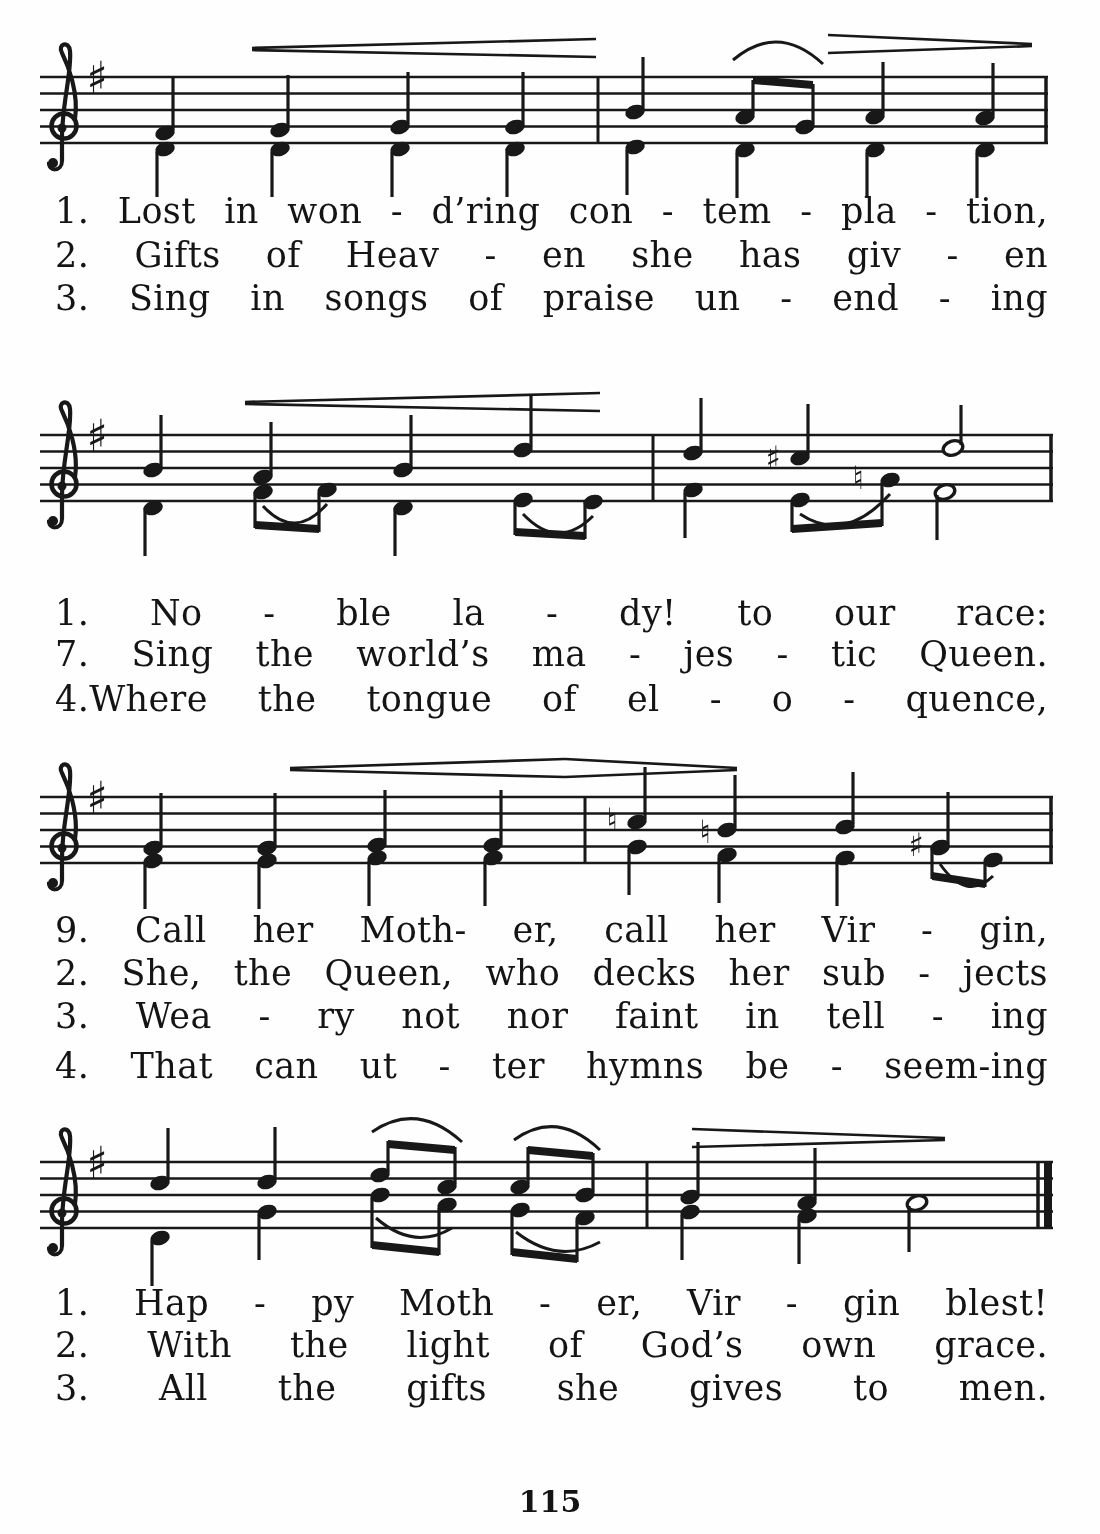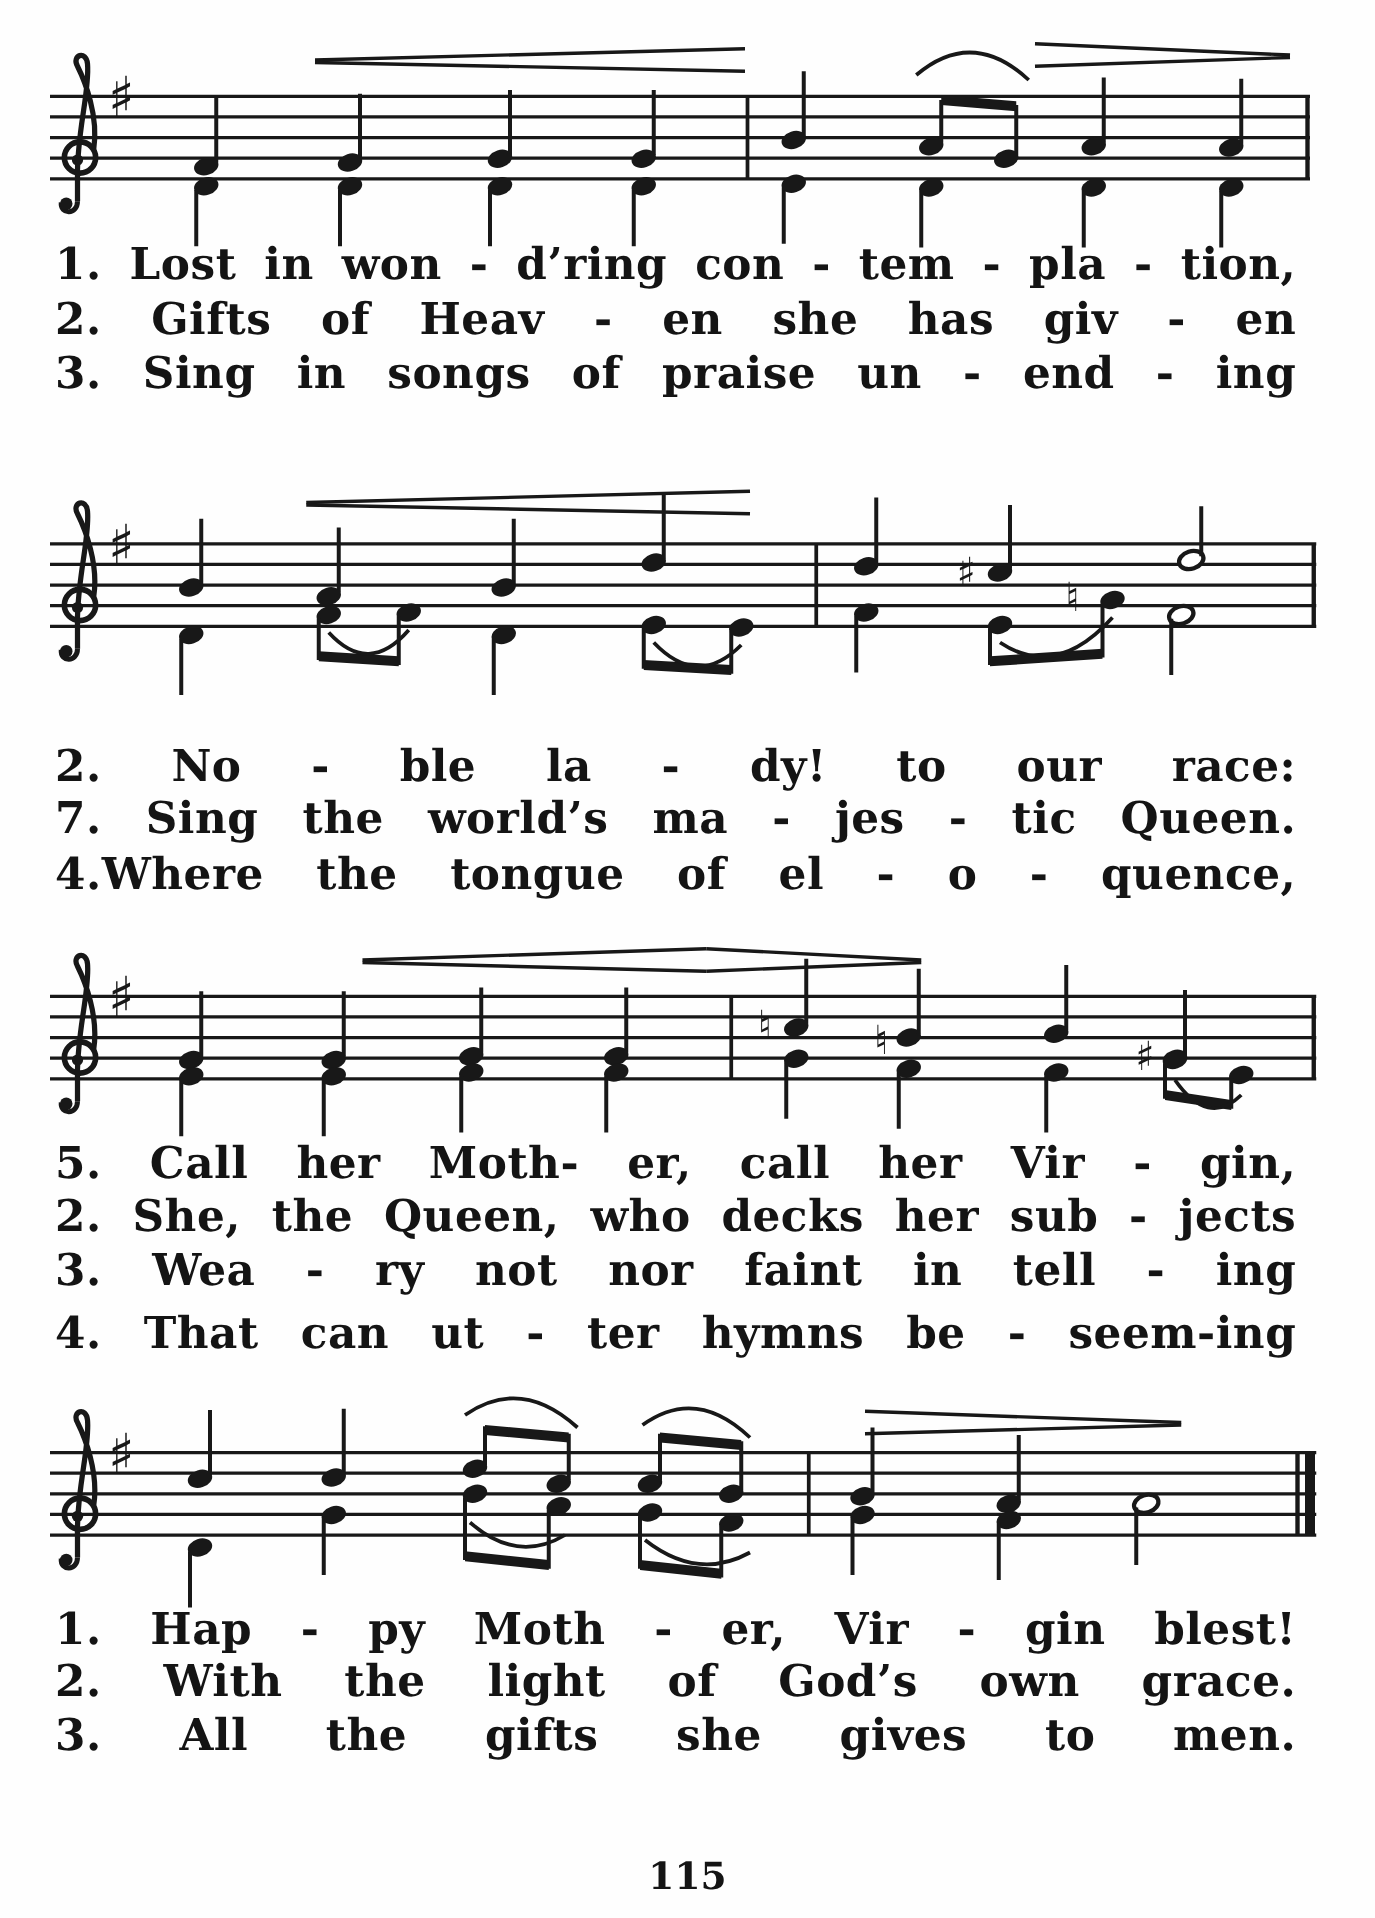--- a/index.html
+++ b/index.html
@@ -1,22 +1,22 @@
 <!DOCTYPE html>
 <html><head>
 <meta charset="utf-8">
 <style>
   html,body{margin:0;padding:0;}
   body{width:1100px;height:1534px;background:#ffffff;position:relative;overflow:hidden;}
   .page{position:absolute;inset:0;background:#fefefe;}
   #notation-svg{position:absolute;left:0;top:0;}
   .lyric{
-    position:absolute;left:44px;width:993px;
+    position:absolute;left:55px;width:993px;
     font-family:"DejaVu Serif","Liberation Serif",serif;
-    font-weight:700;font-size:35px;color:#141414;
+    font-weight:400;font-size:35px;color:#141414;
     text-align:justify;text-align-last:justify;
     letter-spacing:0.4px;
   }
   .pagenum{
     position:absolute;left:0;top:1484px;width:1100px;
     text-align:center;
     font-family:"DejaVu Serif","Liberation Serif",serif;
     font-weight:700;font-size:30px;color:#141414;
   }
 </style>
@@ -256,25 +256,25 @@
       <path d="M 376 1218 Q 414 1251 452 1228" fill="none" stroke="#181818" stroke-width="3"></path>
       <path d="M 516 1232 Q 558 1265 600 1242" fill="none" stroke="#181818" stroke-width="3"></path>
       <line x1="692" y1="1129" x2="945" y2="1138" stroke="#181818" stroke-width="2.7"></line>
       <line x1="692" y1="1147" x2="945" y2="1140" stroke="#181818" stroke-width="2.7"></line>
     </svg>
 
   <div class="lyric" style="top:191px">1. Lost in won - d’ring con - tem - pla - tion,</div>
   <div class="lyric" style="top:235px">2. Gifts of Heav - en she has giv - en</div>
   <div class="lyric" style="top:278px">3. Sing in songs of praise un - end - ing</div>
 
-  <div class="lyric" style="top:593px">2. No - ble la - dy! to our race:</div>
+  <div class="lyric" style="top:593px">1. No - ble la - dy! to our race:</div>
   <div class="lyric" style="top:634px">7. Sing the world’s ma - jes - tic Queen.</div>
   <div class="lyric" style="top:679px">4.Where the tongue of el - o - quence,</div>
 
-  <div class="lyric" style="top:910px">5. Call her Moth- er, call her Vir - gin,</div>
+  <div class="lyric" style="top:910px">9. Call her Moth- er, call her Vir - gin,</div>
   <div class="lyric" style="top:953px">2. She, the Queen, who decks her sub - jects</div>
   <div class="lyric" style="top:996px">3. Wea - ry not nor faint in tell - ing</div>
   <div class="lyric" style="top:1046px">4. That can ut - ter hymns be - seem-ing</div>
 
   <div class="lyric" style="top:1283px">1. Hap - py Moth - er, Vir - gin blest!</div>
   <div class="lyric" style="top:1325px">2. With the light of God’s own grace.</div>
   <div class="lyric" style="top:1368px">3. All the gifts she gives to men.</div>
 
   <div class="pagenum">115</div>
 </div>

